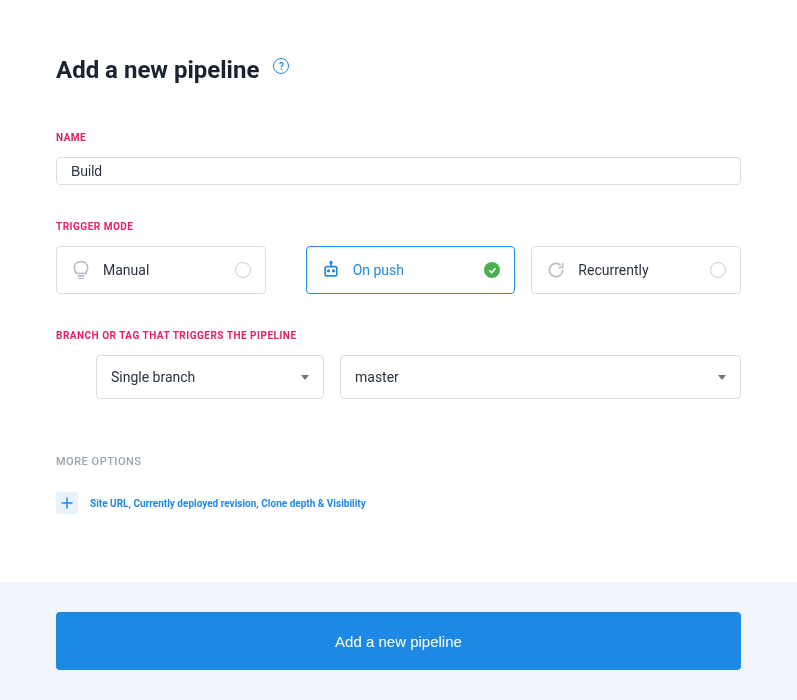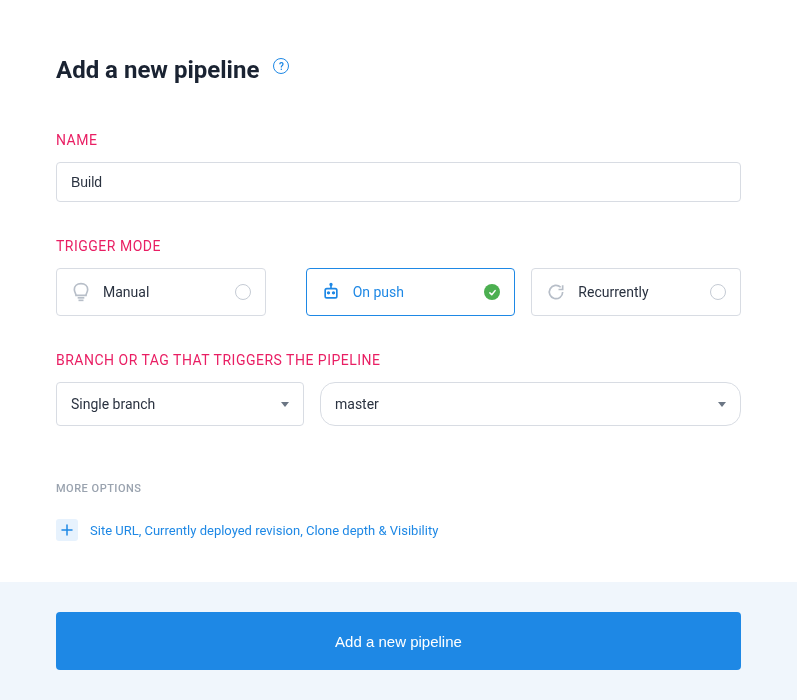--- a/index.html
+++ b/index.html
@@ -39,31 +39,31 @@
       color: #1e88e5;
       font-size: 10px;
       font-weight: 600;
       position: relative;
       top: -4px;
     }
     .field-group {
       margin-bottom: 36px;
     }
     .field-label {
-      font-size: 14px;
-      font-weight: 400;
+      font-size: 10px;
+      font-weight: 700;
       letter-spacing: 0.5px;
       color: #e91e63;
       text-transform: uppercase;
       margin-bottom: 14px;
       display: block;
     }
     .text-input {
       width: 100%;
-      height: 40px;
+      height: 28px;
       border: 1px solid #d8dce3;
       border-radius: 4px;
       padding: 0 14px;
       font-size: 14px;
       color: #2a3240;
       outline: none;
     }
     .trigger-options {
       display: flex;
       gap: 16px;
@@ -130,25 +130,25 @@
       border: 1px solid #d8dce3;
       border-radius: 4px;
       display: flex;
       align-items: center;
       padding: 0 14px;
       background: #fff;
       cursor: pointer;
       position: relative;
     }
     .dropdown-small {
-      width: 248px;
+      width: 228px;
+      margin-left: 40px;
     }
     .dropdown-large {
       flex: 1;
-      border-radius: 15px;
     }
     .dropdown-text {
       flex: 1;
       font-size: 14px;
       color: #2a3240;
     }
     .caret-down {
       width: 0;
       height: 0;
       border-left: 4px solid transparent;
@@ -180,22 +180,22 @@
       align-items: center;
       justify-content: center;
       color: #1e88e5;
       flex-shrink: 0;
     }
     .plus-badge svg {
       width: 12px;
       height: 12px;
     }
     .expand-text {
-      font-size: 13px;
-      font-weight: 400;
+      font-size: 10px;
+      font-weight: 700;
       color: #1e88e5;
     }
     .footer {
       position: absolute;
       bottom: 0;
       left: 0;
       right: 0;
       background: #f0f6fc;
       padding: 30px 56px;
     }

